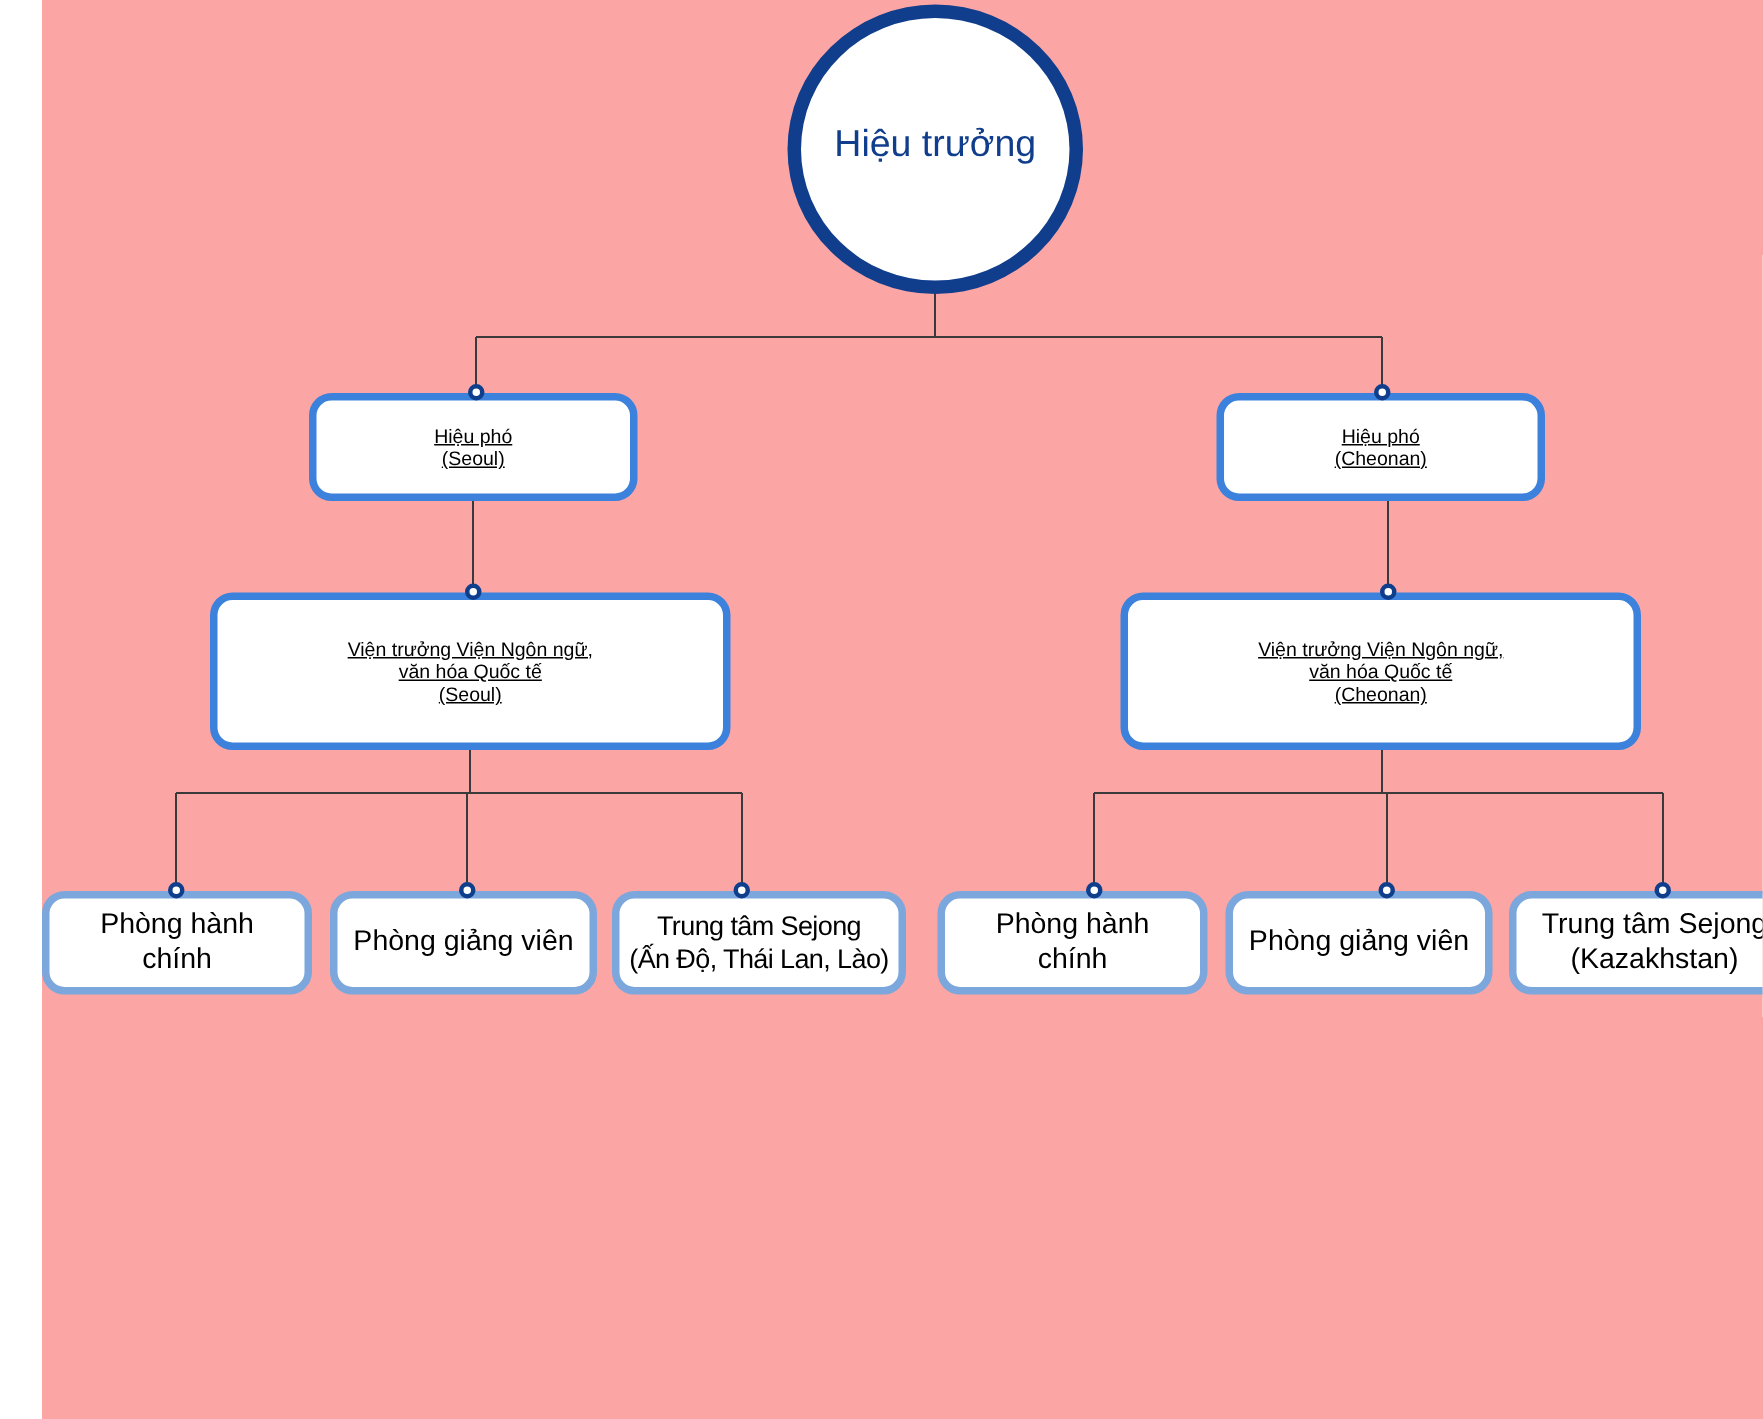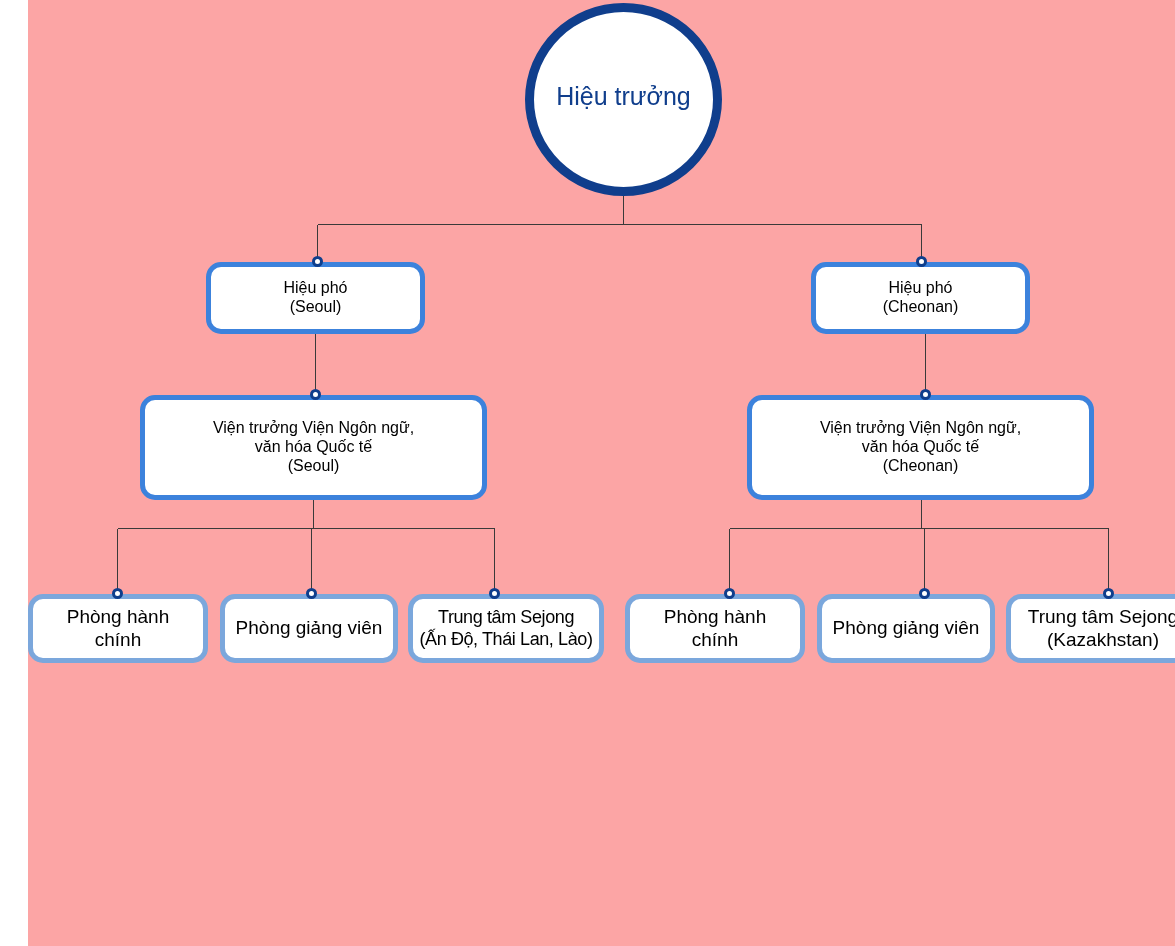--- a/index.html
+++ b/index.html
@@ -52,21 +52,22 @@
     font-size: 25px;
     line-height: 1.15;
     padding-bottom: 6px;
   }
   
   .node-box {
     border: 5px solid #3C82DC;
     border-radius: 15px;
   }
   .node-box .node-label {
-    font-size: 16px;
+    font-size: 13px;
+    text-decoration: underline;
   }
   
   .node-leaf {
     border: 5px solid #7BA7DC;
     border-radius: 15px;
   }
   .node-leaf .node-label {
     font-size: 19px;
   }
   .node-leaf.leaf-tight .node-label {

